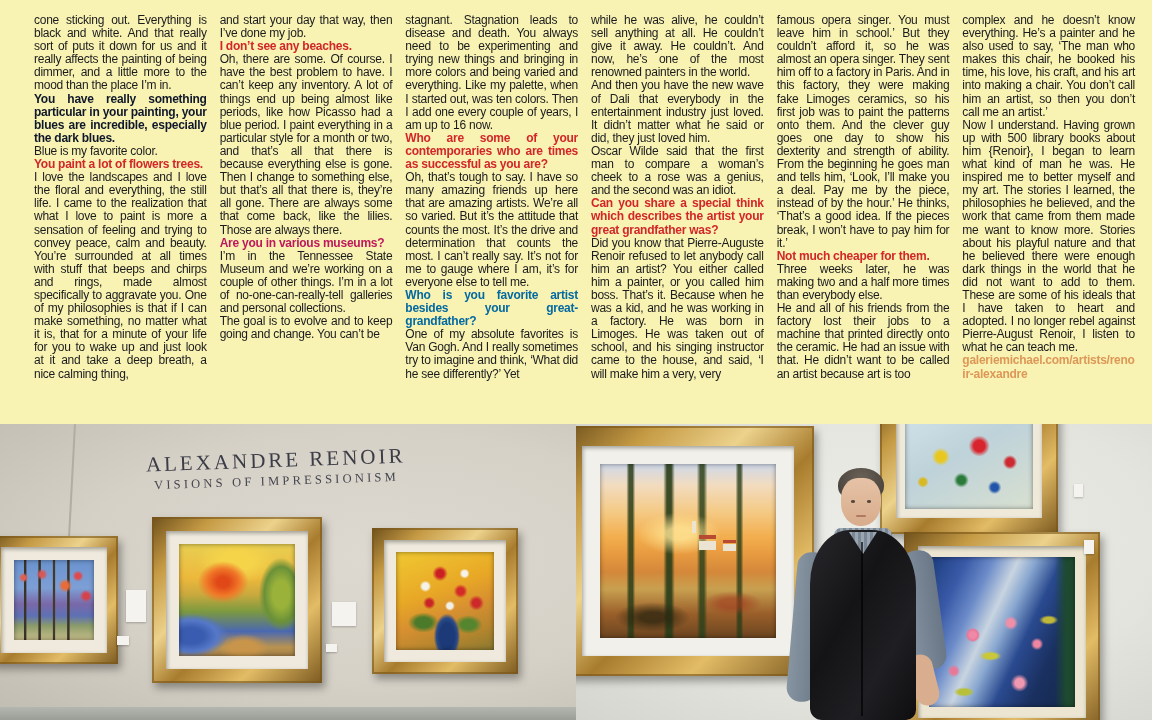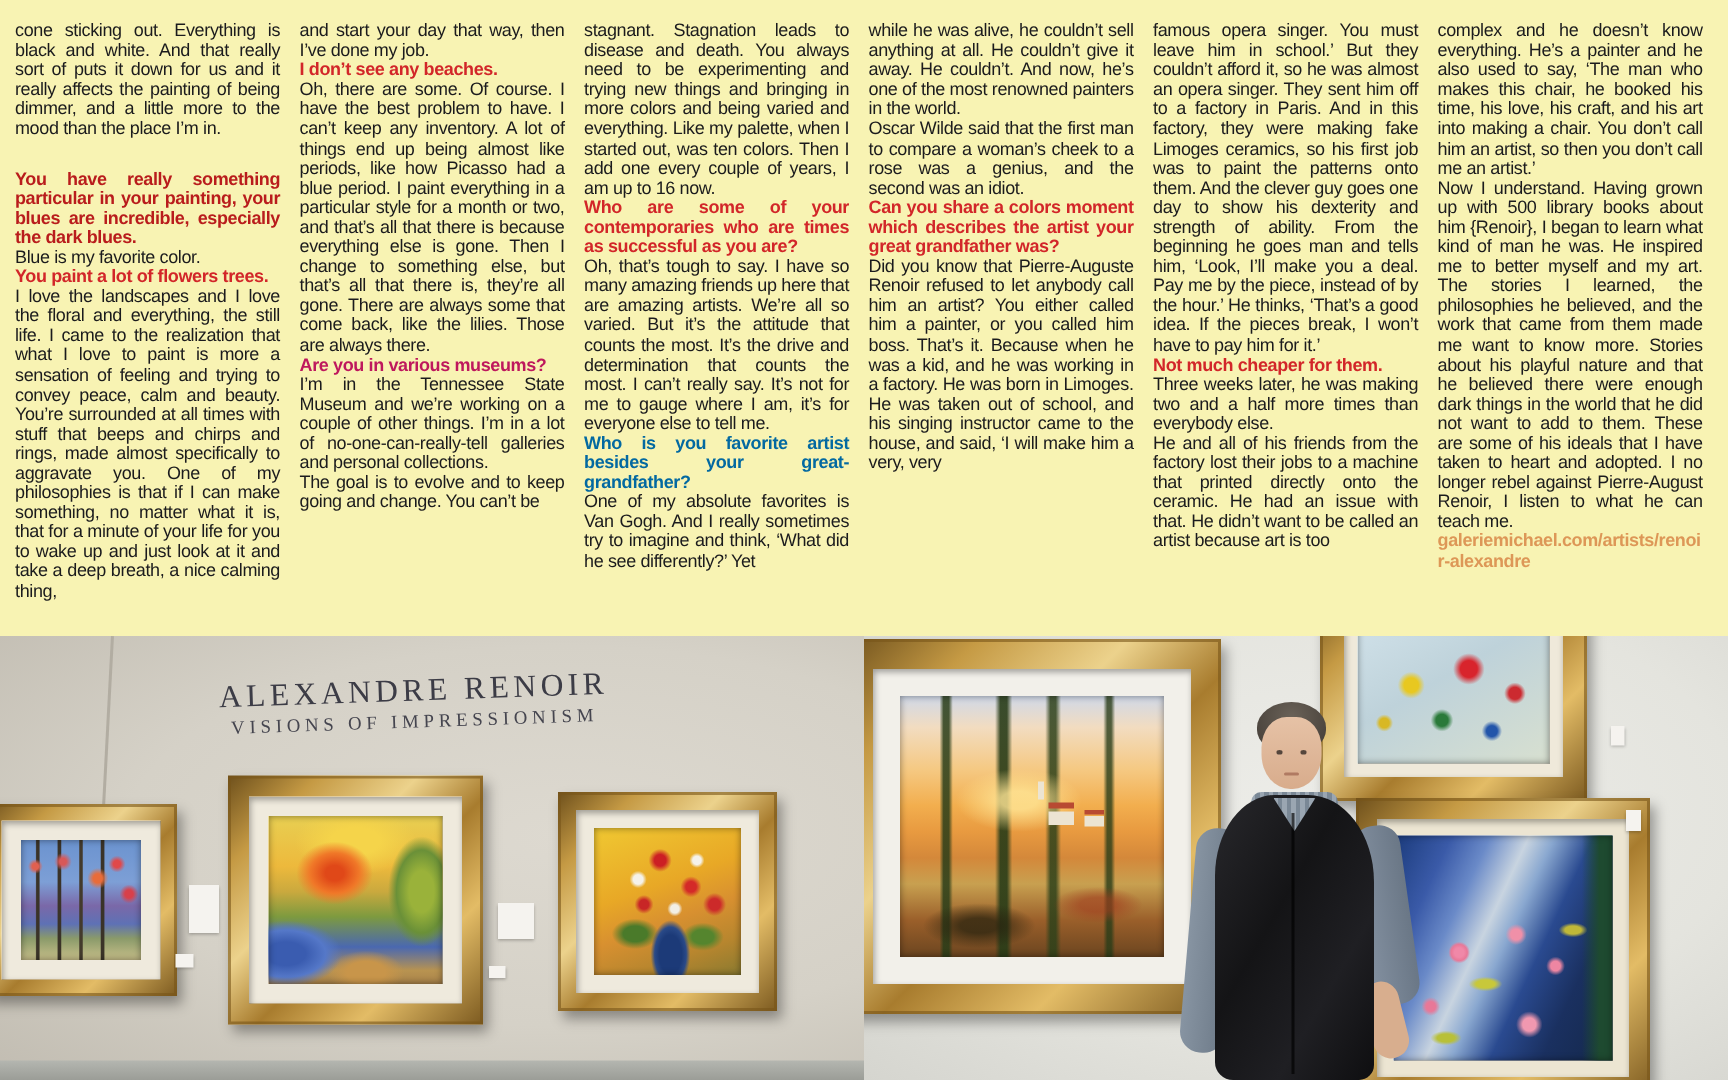--- a/index.html
+++ b/index.html
@@ -1,21 +1,21 @@
 <!DOCTYPE html>
 <html><head>
 <meta charset="utf-8">
 <style>
   html,body{margin:0;padding:0;}
   .page{position:relative;width:1152px;height:720px;overflow:hidden;
         background:#f8f3b3;font-family:"Liberation Sans",sans-serif;}
 
   
   .article{position:absolute;left:0;top:0;width:1152px;height:424px;
-           box-sizing:border-box;padding:14px 17px 0 10px;
+           box-sizing:border-box;padding:14px 17px 0 34px;
            display:flex;gap:13px;overflow:hidden;}
   .col{flex:1 1 0;font-size:12px;line-height:13.1px;letter-spacing:-0.25px;
        color:#1b1b1d;text-align:justify;}
   .col p{margin:0;}
   .col p.q{color:#d22629;font-weight:bold;}
   .col p.link{color:#dd9757;font-weight:bold;word-break:break-all;cursor:pointer;}
 
   
   .photo{position:absolute;top:424px;width:576px;height:296px;overflow:hidden;}
   .photo-left{left:0;
@@ -124,21 +124,21 @@
      clip-path:polygon(0 0,100% 0,50% 100%);}
 </style>
 </head>
 <body>
 
 <div class="page" style="background: rgb(248, 243, 179);">
 
   <div class="article">
       <div class="col">
         <p>cone sticking out. Everything is black and white. And that really sort of puts it down for us and it really affects the painting of being dimmer, and a little more to the mood than the place I’m in.</p>
-        <p class="q" style="color: #b91c1c; margin-top: 20px;">You have really something particular in your painting, your blues are incredible, especially the dark blues.</p>
+        <p class="q" style="color: #0f172a;">You have really something particular in your painting, your blues are incredible, especially the dark blues.</p>
         <p>Blue is my favorite color.</p>
         <p class="q" style="color: rgb(210, 38, 41);">You paint a lot of flowers trees.</p>
         <p>I love the landscapes and I love the floral and everything, the still life. I came to the realization that what I love to paint is more a sensation of feeling and trying to convey peace, calm and beauty. You’re surrounded at all times with stuff that beeps and chirps and rings, made almost specifically to aggravate you. One of my philosophies is that if I can make something, no matter what it is, that for a minute of your life for you to wake up and just look at it and take a deep breath, a nice calming thing,</p>
       </div>
       <div class="col">
         <p>and start your day that way, then I’ve done my job.</p>
         <p class="q" style="color: rgb(210, 38, 41);">I don’t see any beaches.</p>
         <p>Oh, there are some. Of course. I have the best problem to have. I can’t keep any inventory. A lot of things end up being almost like periods, like how Picasso had a blue period. I paint everything in a particular style for a month or two, and that’s all that there is because everything else is gone. Then I change to something else, but that’s all that there is, they’re all gone. There are always some that come back, like the lilies. Those are always there.</p>
         <p class="q" style="color: #be185d;">Are you in various museums?</p>
         <p>I’m in the Tennessee State Museum and we’re working on a couple of other things. I’m in a lot of no-one-can-really-tell galleries and personal collections.</p>
@@ -146,22 +146,23 @@
       </div>
       <div class="col">
         <p>stagnant. Stagnation leads to disease and death. You always need to be experimenting and trying new things and bringing in more colors and being varied and everything. Like my palette, when I started out, was ten colors. Then I add one every couple of years, I am up to 16 now.</p>
         <p class="q" style="color: rgb(210, 38, 41);">Who are some of your contemporaries who are times as successful as you are?</p>
         <p>Oh, that’s tough to say. I have so many amazing friends up here that are amazing artists. We’re all so varied. But it’s the attitude that counts the most. It’s the drive and determination that counts the most. I can’t really say. It’s not for me to gauge where I am, it’s for everyone else to tell me.</p>
         <p class="q" style="color: #0369a1;">Who is you favorite artist besides your great-grandfather?</p>
         <p>One of my absolute favorites is Van Gogh. And I really sometimes try to imagine and think, ‘What did he see differently?’ Yet</p>
       </div>
       <div class="col">
         <p>while he was alive, he couldn’t sell anything at all. He couldn’t give it away. He couldn’t. And now, he’s one of the most renowned painters in the world.</p>
+        <p>And then you have the new wave of Dali that everybody in the entertainment industry just loved. It didn’t matter what he said or did, they just loved him.</p>
         <p>Oscar Wilde said that the first man to compare a woman’s cheek to a rose was a genius, and the second was an idiot.</p>
-        <p class="q" style="color: rgb(210, 38, 41);">Can you share a colors moment which describes the artist your great grandfather was?</p>
+        <p class="q" style="color: rgb(210, 38, 41);">Can you share a special think which describes the artist your great grandfather was?</p>
         <p>Did you know that Pierre-Auguste Renoir refused to let anybody call him an artist? You either called him a painter, or you called him boss. That’s it. Because when he was a kid, and he was working in a factory. He was born in Limoges. He was taken out of school, and his singing instructor came to the house, and said, ‘I will make him a very, very</p>
       </div>
       <div class="col">
         <p>famous opera singer. You must leave him in school.’ But they couldn’t afford it, so he was almost an opera singer. They sent him off to a factory in Paris. And in this factory, they were making fake Limoges ceramics, so his first job was to paint the patterns onto them. And the clever guy goes one day to show his dexterity and strength of ability. From the beginning he goes man and tells him, ‘Look, I’ll make you a deal. Pay me by the piece, instead of by the hour.’ He thinks, ‘That’s a good idea. If the pieces break, I won’t have to pay him for it.’</p>
         <p class="q" style="color: rgb(210, 38, 41);">Not much cheaper for them.</p>
         <p>Three weeks later, he was making two and a half more times than everybody else.</p>
         <p>He and all of his friends from the factory lost their jobs to a machine that printed directly onto the ceramic. He had an issue with that. He didn’t want to be called an artist because art is too</p>
       </div>
       <div class="col">
         <p>complex and he doesn’t know everything. He’s a painter and he also used to say, ‘The man who makes this chair, he booked his time, his love, his craft, and his art into making a chair. You don’t call him an artist, so then you don’t call me an artist.’</p>

